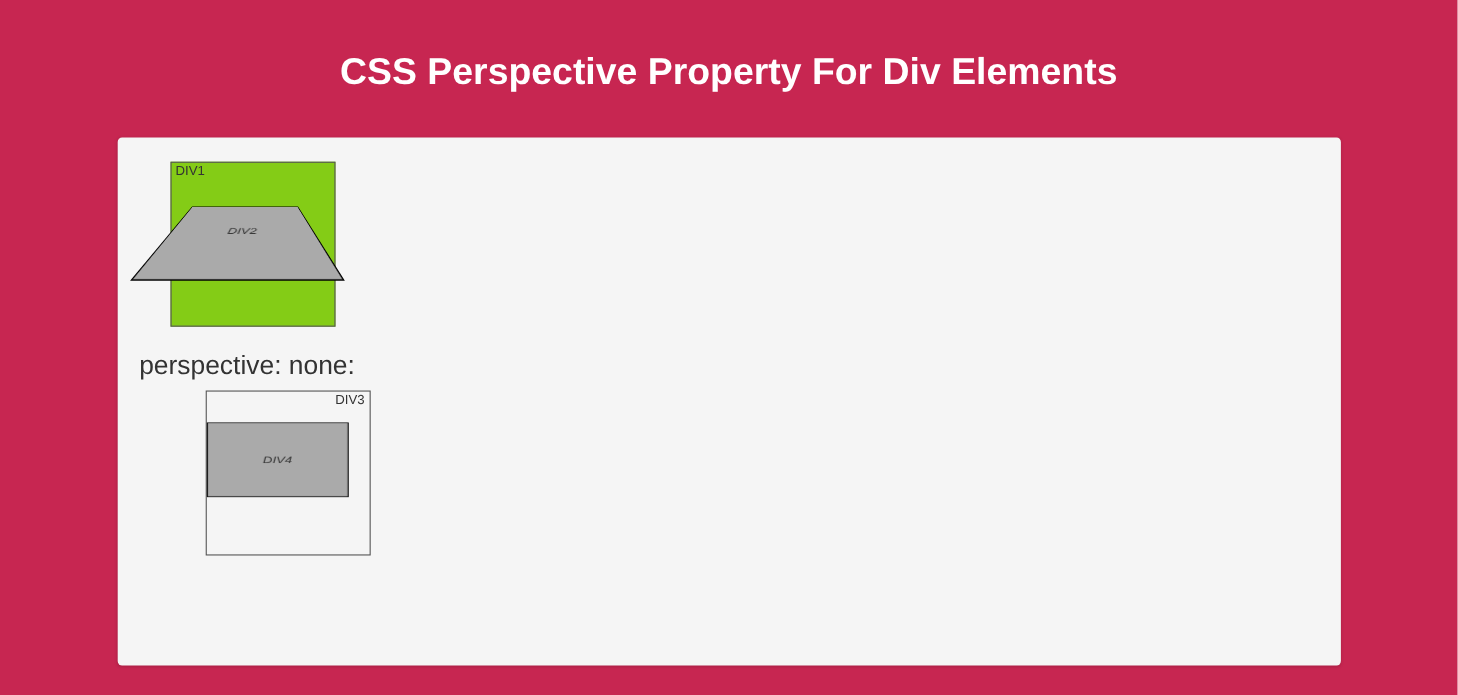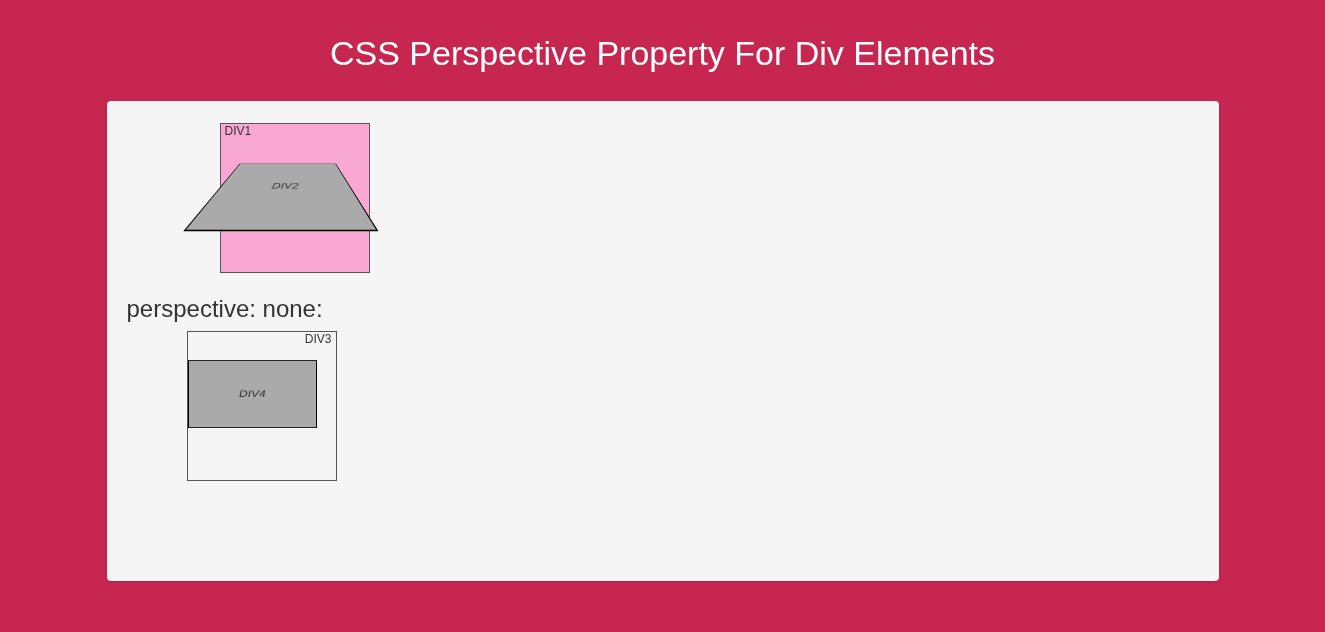--- a/index.html
+++ b/index.html
@@ -8,22 +8,22 @@
     width: 1325px; height: 632px;
     font-family: Arial, Helvetica, sans-serif;
   }
   body {
     background: #c72651;
   }
   .page-title {
     color: #fff;
     text-align: center;
     font-size: 34px;
-    font-weight: 400;
-    margin: 4px;
+    font-weight: 700;
+    margin: 16px;
     padding: 30px 0 24px 0;
   }
   .panel {
     background: #f5f5f5;
     width: 1112px;
     margin: 0 auto;
     border-radius: 4px;
     box-shadow: 0 1px 3px rgba(0,0,0,.15);
     padding: 22px 20px 24px 20px;
     min-height: 480px;
@@ -32,24 +32,24 @@
     font-size: 24px;
     color: #333;
     margin: 4px 0 8px 0;
     font-weight: 400;
   }
 
   .outer {
     position: relative;
     height: 150px;
     width: 150px;
-    margin-left: 93px;
+    margin-left: 28px;
     border: 1px solid #555;
     perspective: 100px;
-    background: #f9a8d4;
+    background: #84cc16;
     font-size: 12px;
     color: #333;
   }
   .outer .lbl { position: relative; z-index: 2; padding: 2px 4px; }
   .inner {
     position: absolute;
     padding: 40px 50px;
     border: 1px solid #000;
     background: #aaa;
     transform: rotateX(45deg);

